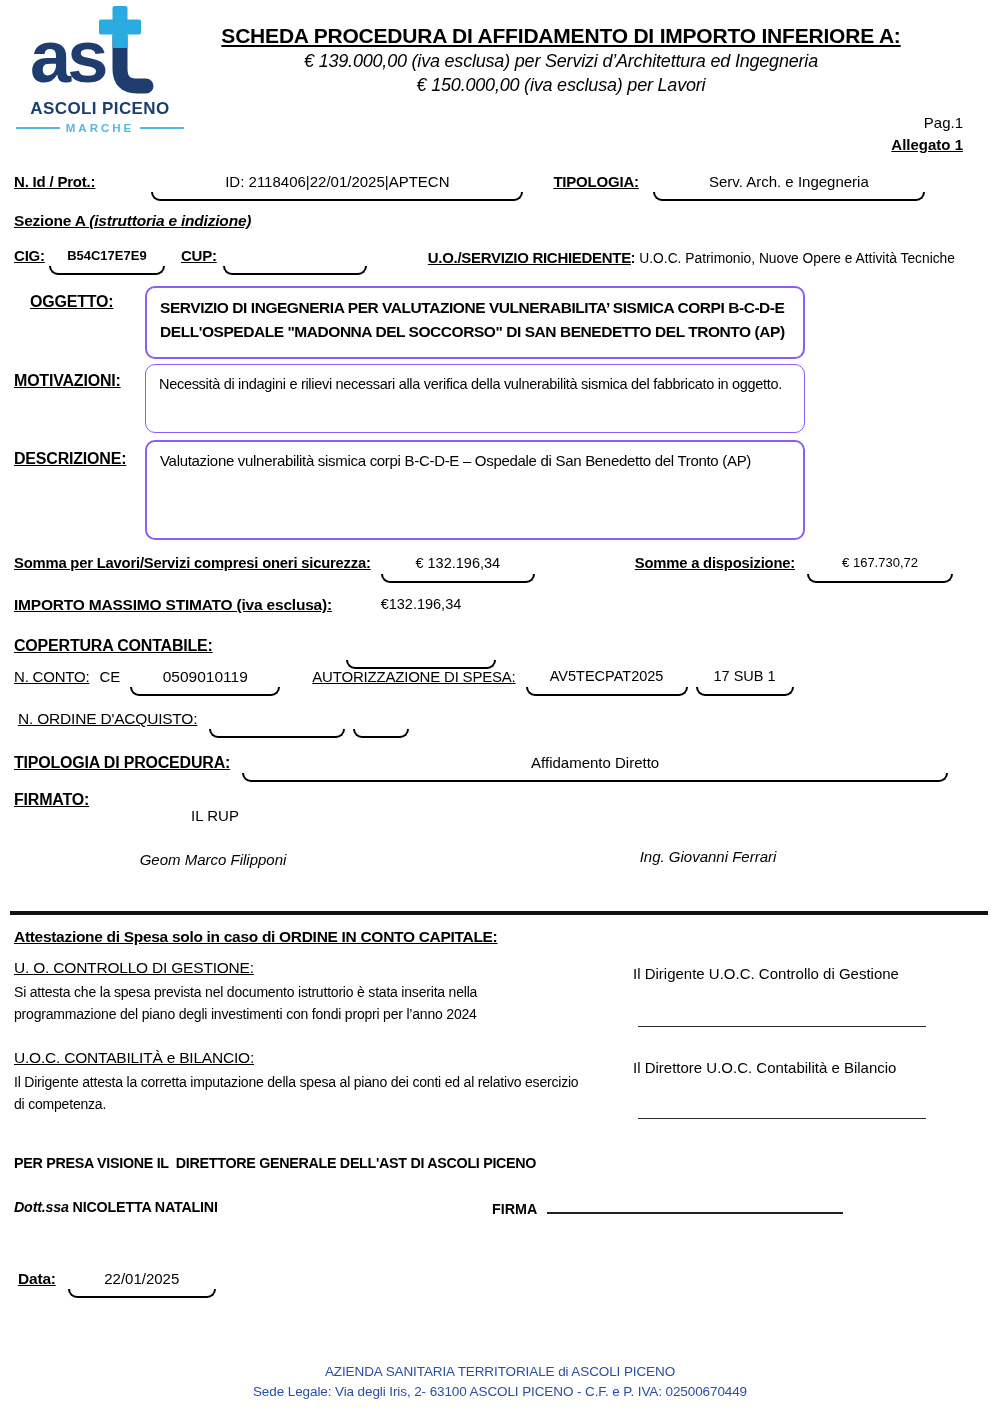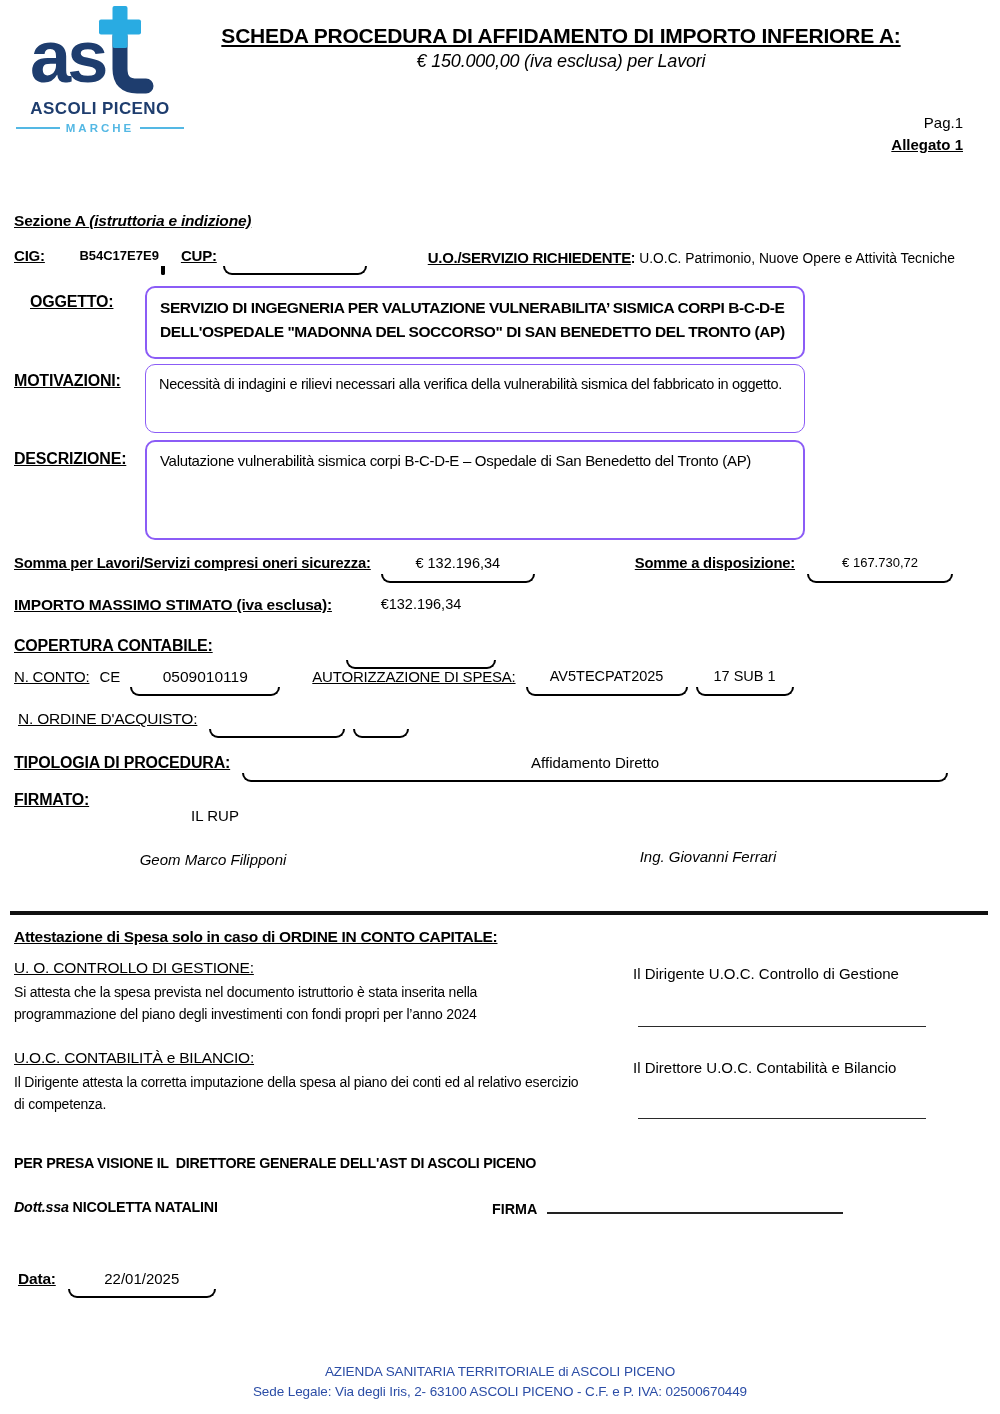--- a/index.html
+++ b/index.html
@@ -63,36 +63,49 @@
     <div class="logo-city">ASCOLI PICENO</div>
     <div class="logo-region">
       <span class="rline"></span>
       <span>MARCHE</span>
       <span class="rline"></span>
     </div>
   </div>
 
   <div class="abs title-block">
     <div class="doc-title">SCHEDA PROCEDURA DI AFFIDAMENTO DI IMPORTO INFERIORE A:</div>
+    <div class="doc-sub">€ 139.000,00 (iva esclusa) per Servizi d’Architettura ed Ingegneria</div>
     <div class="doc-sub">€ 150.000,00 (iva esclusa) per Lavori</div>
   </div>
 
   <div class="abs pag-block">
     <div>Pag.1</div>
     <div class="b u">Allegato 1</div>
   </div>
 
+  <div class="row" style="left:14px; top:173px; width:960px;">
+    <span class="lbl">N. Id / Prot.:</span>
+    <span class="fld" style="width:372px; margin-left:56px;">
+      <span class="fval">ID: 2118406|22/01/2025|APTECN</span>
+      <span class="cup"></span>
+    </span>
+    <span class="lbl" style="margin-left:30px;">TIPOLOGIA:</span>
+    <span class="fld" style="width:272px; margin-left:14px;">
+      <span class="fval">Serv. Arch. e Ingegneria</span>
+      <span class="cup"></span>
+    </span>
+  </div>
 
   <div class="abs u b" style="left:14px; top:212px; font-size:15.5px; letter-spacing:-0.2px;">
     <span>Sezione A </span><span class="i">(istruttoria e indizione)</span>
   </div>
 
   <div class="row" style="left:14px; top:247px; width:960px;">
     <span class="lbl">CIG:</span>
-    <span class="fld" style="width:116px; margin-left:4px;align-items:flex-end;">
+    <span class="fld" style="width:116px; margin-left:4px;">
       <span class="fval b" style="font-size:13px; padding-top:1px;">B54C17E7E9</span>
       <span class="cup"></span>
     </span>
     <span class="lbl" style="margin-left:16px;">CUP:</span>
     <span class="fld" style="width:144px; margin-left:6px;">
       <span class="fval"></span>
       <span class="cup"></span>
     </span>
     <span style="margin-left:14px; white-space:nowrap; font-size:13.8px; padding-top:2px;">
       <span class="b u" style="font-size:15px; letter-spacing:-0.3px;padding-left:47px;">U.O./SERVIZIO RICHIEDENTE</span><span class="b">:</span><span> U.O.C. Patrimonio, Nuove Opere e Attività Tecniche</span>

